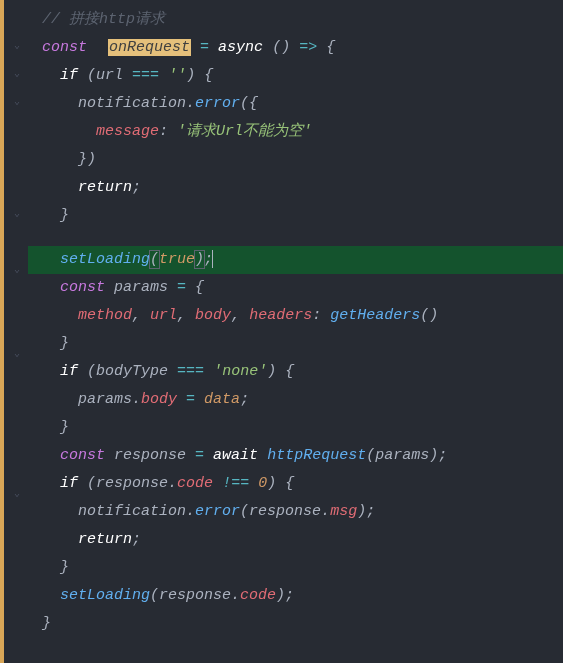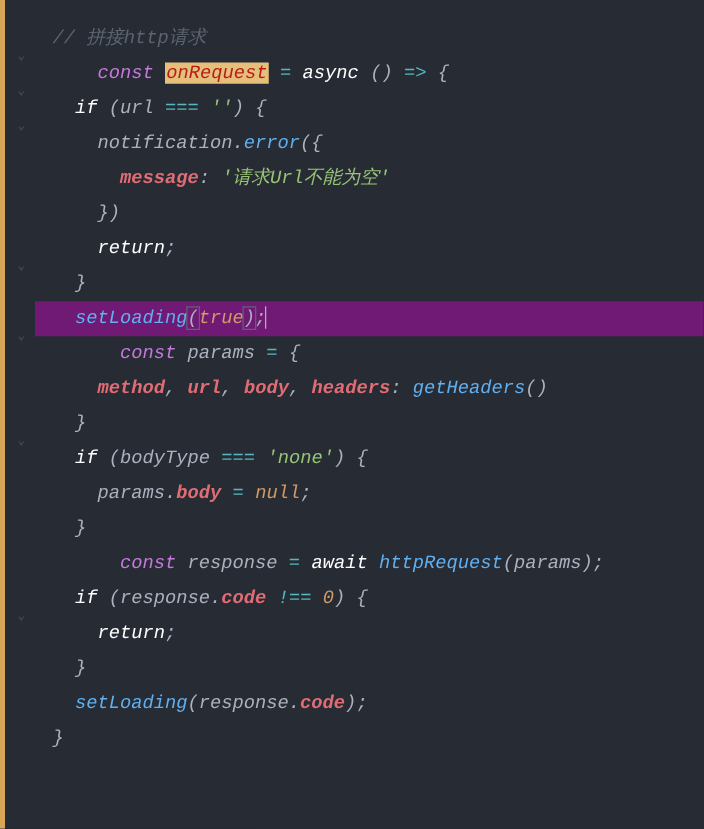--- a/index.html
+++ b/index.html
@@ -43,58 +43,60 @@
     width: 10px;
     height: 10px;
     color: #4b5263;
     font-size: 10px;
     font-style: normal;
     line-height: 10px;
     text-align: center;
   }
   .code-area {
     flex: 1;
-    padding-top: 17px;
+    padding-top: 6px;
     position: relative;
   }
   .line {
     height: 28px;
     line-height: 28px;
     white-space: pre;
     padding-left: 14px;
     position: relative;
   }
   .line.current {
-    background: #701a75;
+    background: #14532d;
+    margin-top: 16px;
   }
   .cursor {
     display: inline-block;
     width: 1px;
     height: 18px;
     background: #abb2bf;
     vertical-align: middle;
     margin-left: -1px;
   }
   .c-comment { color: #5c6370; }
   .c-keyword { color: #ffffff; }
-  .c-const { color: #c678dd; margin-left: 36px; }
+  .c-const { color: #c678dd; }
   .c-func { color: #61afef; text-align: center; }
   .c-var { color: #abb2bf; }
   .c-punct { color: #abb2bf; }
   .c-op { color: #56b6c2; }
   .c-string { color: #98c379; }
-  .c-prop { color: #e06c75; font-weight: bold; }
+  .c-prop { color: #e06c75; }
   .c-bool { color: #d19a66; }
   .c-num { color: #d19a66; }
   .c-default { color: #abb2bf; }
   .highlight-box {
     background: #e5c07b;
-    color: #b91c1c;
+    color: #404040;
     padding: 0 1px;
     font-style: italic;
+    margin-left: 12px;
   }
   .brace-match {
     border: 1px solid #5c6370;
     margin: -1px;
   }
 </style>
 </head>
 <body>
 
 <div class="editor">
@@ -131,29 +133,30 @@
     <div class="line current"><span class="c-default">  </span><span class="c-func">setLoading</span><span class="c-punct brace-match">(</span><span class="c-bool">true</span><span class="c-punct brace-match">)</span><span class="c-punct">;</span><span class="cursor"></span></div>
 
     <div class="line"><span class="c-default">  </span><span class="c-const">const</span><span class="c-default"> </span><span class="c-var">params</span><span class="c-default"> </span><span class="c-op">=</span><span class="c-default"> </span><span class="c-punct">{</span></div>
 
     <div class="line"><span class="c-default">    </span><span class="c-prop">method</span><span class="c-punct">,</span><span class="c-default"> </span><span class="c-prop">url</span><span class="c-punct">,</span><span class="c-default"> </span><span class="c-prop">body</span><span class="c-punct">,</span><span class="c-default"> </span><span class="c-prop">headers</span><span class="c-punct">:</span><span class="c-default"> </span><span class="c-func">getHeaders</span><span class="c-punct">()</span></div>
 
     <div class="line"><span class="c-default">  </span><span class="c-punct">}</span></div>
 
     <div class="line"><span class="c-default">  </span><span class="c-keyword">if</span><span class="c-default"> </span><span class="c-punct">(</span><span class="c-var">bodyType</span><span class="c-default"> </span><span class="c-op">===</span><span class="c-default"> </span><span class="c-string">'none'</span><span class="c-punct">)</span><span class="c-default"> </span><span class="c-punct">{</span></div>
 
-    <div class="line"><span class="c-default">    </span><span class="c-var">params</span><span class="c-punct">.</span><span class="c-prop">body</span><span class="c-default"> </span><span class="c-op">=</span><span class="c-default"> </span><span class="c-bool">null</span><span class="c-punct">;</span></div>
+    <div class="line"><span class="c-default">    </span><span class="c-var">params</span><span class="c-punct">.</span><span class="c-prop">body</span><span class="c-default"> </span><span class="c-op">=</span><span class="c-default"> </span><span class="c-bool">data</span><span class="c-punct">;</span></div>
 
     <div class="line"><span class="c-default">  </span><span class="c-punct">}</span></div>
 
     <div class="line"><span class="c-default">  </span><span class="c-const">const</span><span class="c-default"> </span><span class="c-var">response</span><span class="c-default"> </span><span class="c-op">=</span><span class="c-default"> </span><span class="c-keyword">await</span><span class="c-default"> </span><span class="c-func">httpRequest</span><span class="c-punct">(</span><span class="c-var">params</span><span class="c-punct">)</span><span class="c-punct">;</span></div>
 
 
     <div class="line"><span class="c-default">  </span><span class="c-keyword">if</span><span class="c-default"> </span><span class="c-punct">(</span><span class="c-var">response</span><span class="c-punct">.</span><span class="c-prop">code</span><span class="c-default"> </span><span class="c-op">!==</span><span class="c-default"> </span><span class="c-num">0</span><span class="c-punct">)</span><span class="c-default"> </span><span class="c-punct">{</span></div>
 
+    <div class="line"><span class="c-default">    </span><span class="c-var">notification</span><span class="c-punct">.</span><span class="c-func">error</span><span class="c-punct">(</span><span class="c-var">response</span><span class="c-punct">.</span><span class="c-prop">msg</span><span class="c-punct">)</span><span class="c-punct">;</span></div>
 
     <div class="line"><span class="c-default">    </span><span class="c-keyword">return</span><span class="c-punct">;</span></div>
 
     <div class="line"><span class="c-default">  </span><span class="c-punct">}</span></div>
 
     <div class="line"><span class="c-default">  </span><span class="c-func">setLoading</span><span class="c-punct">(</span><span class="c-var">response</span><span class="c-punct">.</span><span class="c-prop">code</span><span class="c-punct">)</span><span class="c-punct">;</span></div>
 
     <div class="line"><span class="c-punct">}</span></div>
 
   </div>

